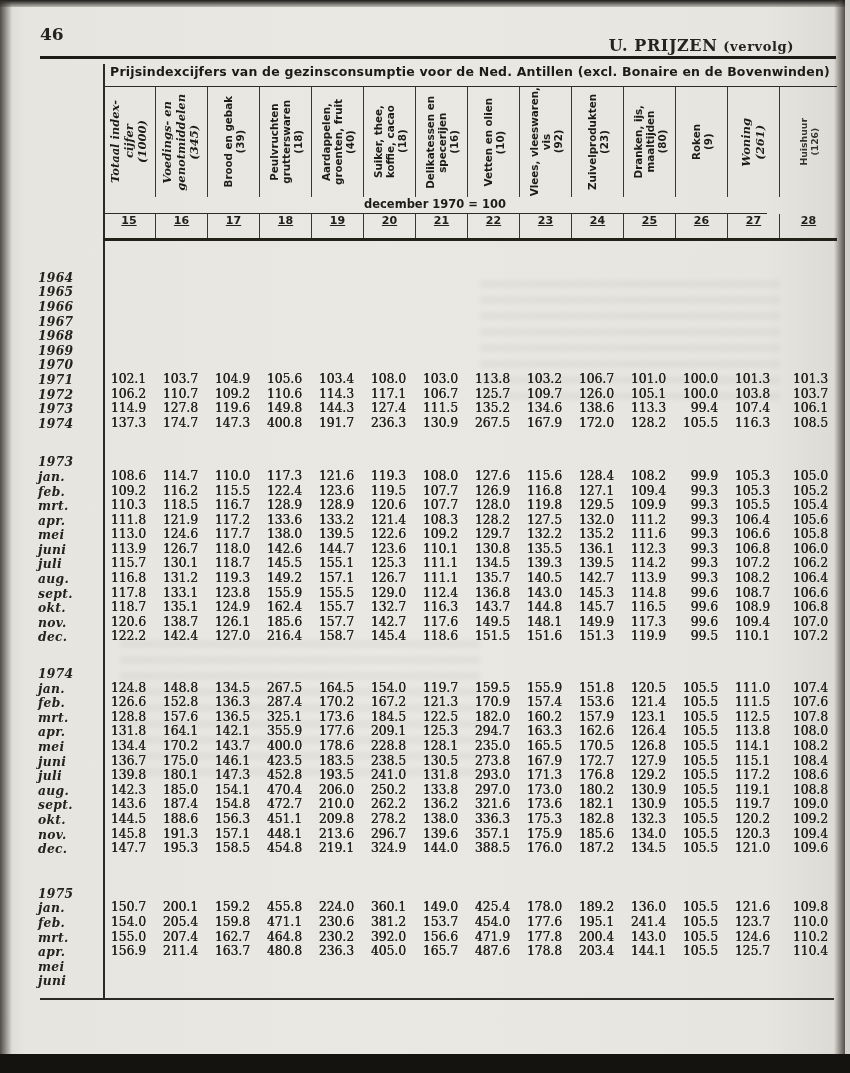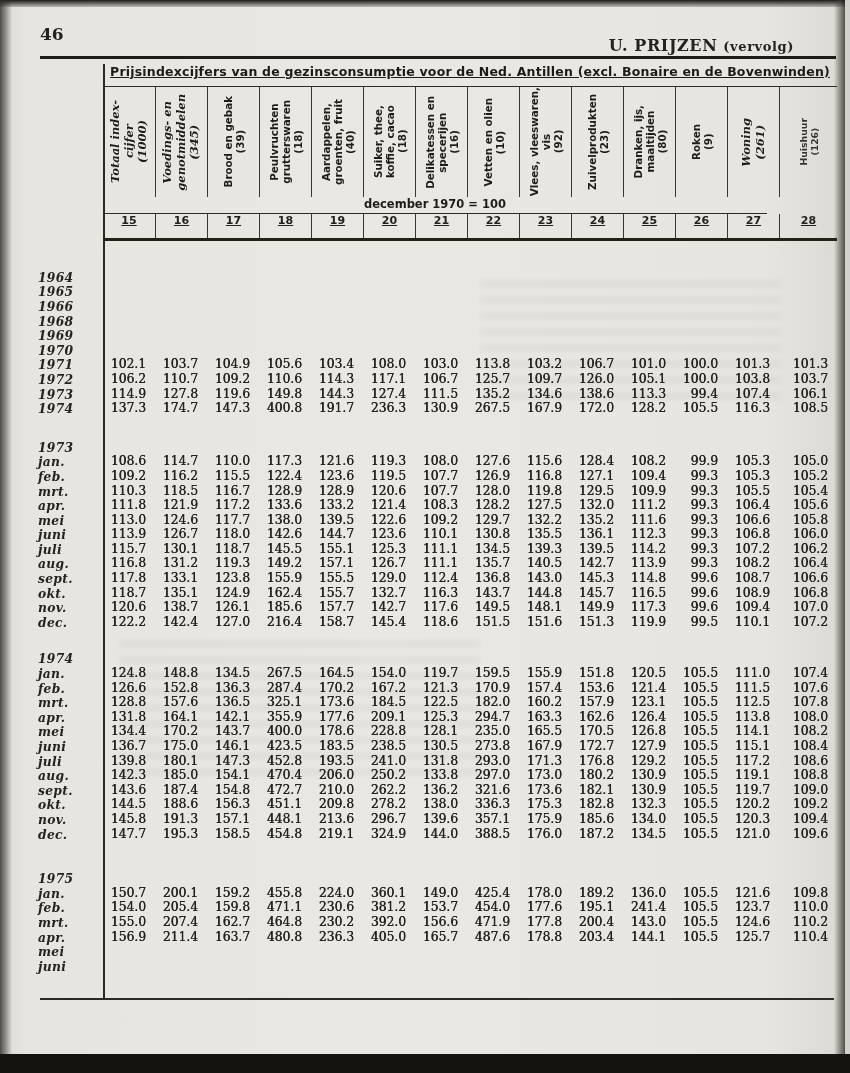--- a/index.html
+++ b/index.html
@@ -21,21 +21,21 @@
   .hdr-right .suffix{font-size:13px;font-weight:bold;margin-left:6px;}
   .top-rule{position:absolute;left:40px;top:56px;width:796px;height:3.4px;background:#1d1c18;}
   .bottom-rule{position:absolute;left:40px;top:998px;width:794px;height:2px;background:#2b2924;}
   .vline{position:absolute;left:103px;top:64px;width:1.7px;height:934px;background:#2c2a26;}
 
   .table-wrap{position:absolute;left:32px;top:64px;width:805px;}
   .cols{display:grid;grid-template-columns:71px repeat(13,52px) 58px;}
 
   .title-cell{margin-left:71px;width:734px;height:22px;line-height:21px;text-align:center;
     font:bold 12.5px "DejaVu Sans",sans-serif;letter-spacing:.2px;color:#1c1b18;
-    border-bottom:1.3px solid #2e2c28;text-decoration:underline;}
+    border-bottom:1.3px solid #2e2c28;}
   .hcells .hcell{height:110px;display:flex;align-items:center;justify-content:center;overflow:hidden;}
   .hcells .hcell.sep,.numrow .ncell.sep{border-left:1.3px solid #393731;}
   .rot{writing-mode:vertical-rl;transform:rotate(180deg);white-space:pre-line;text-align:center;
     font:bold 10.3px "DejaVu Sans",sans-serif;line-height:12px;color:#1d1c19;}
   .rot.serif-italic{font:bold italic 11.5px "DejaVu Serif",serif;line-height:13.5px;}
   .rot.sans-small{font:bold 9.3px "DejaVu Sans",sans-serif;line-height:11px;opacity:.88;}
   .dec-row{margin-left:71px;width:664px;height:16px;line-height:14px;text-align:center;
     font:bold 11.5px "DejaVu Sans",sans-serif;border-bottom:1.2px solid #2e2c28;color:#1d1c19;}
   .numrow{height:24px;text-decoration:underline;}
   .numrow .ncell{line-height:24px;text-align:center;font:bold 11px "DejaVu Sans",sans-serif;color:#22211d;}
@@ -202,20 +202,37 @@
             <div class="val"></div>
             <div class="val"></div>
             <div class="val"></div>
             <div class="val"></div>
             <div class="val"></div>
             <div class="val"></div>
             <div class="val"></div>
             <div class="val"></div>
           </div>
           <div class="cols row">
+            <div class="lab">1967</div>
+            <div class="val"></div>
+            <div class="val"></div>
+            <div class="val"></div>
+            <div class="val"></div>
+            <div class="val"></div>
+            <div class="val"></div>
+            <div class="val"></div>
+            <div class="val"></div>
+            <div class="val"></div>
+            <div class="val"></div>
+            <div class="val"></div>
+            <div class="val"></div>
+            <div class="val"></div>
+            <div class="val"></div>
+          </div>
+          <div class="cols row">
             <div class="lab">1968</div>
             <div class="val"></div>
             <div class="val"></div>
             <div class="val"></div>
             <div class="val"></div>
             <div class="val"></div>
             <div class="val"></div>
             <div class="val"></div>
             <div class="val"></div>
             <div class="val"></div>

